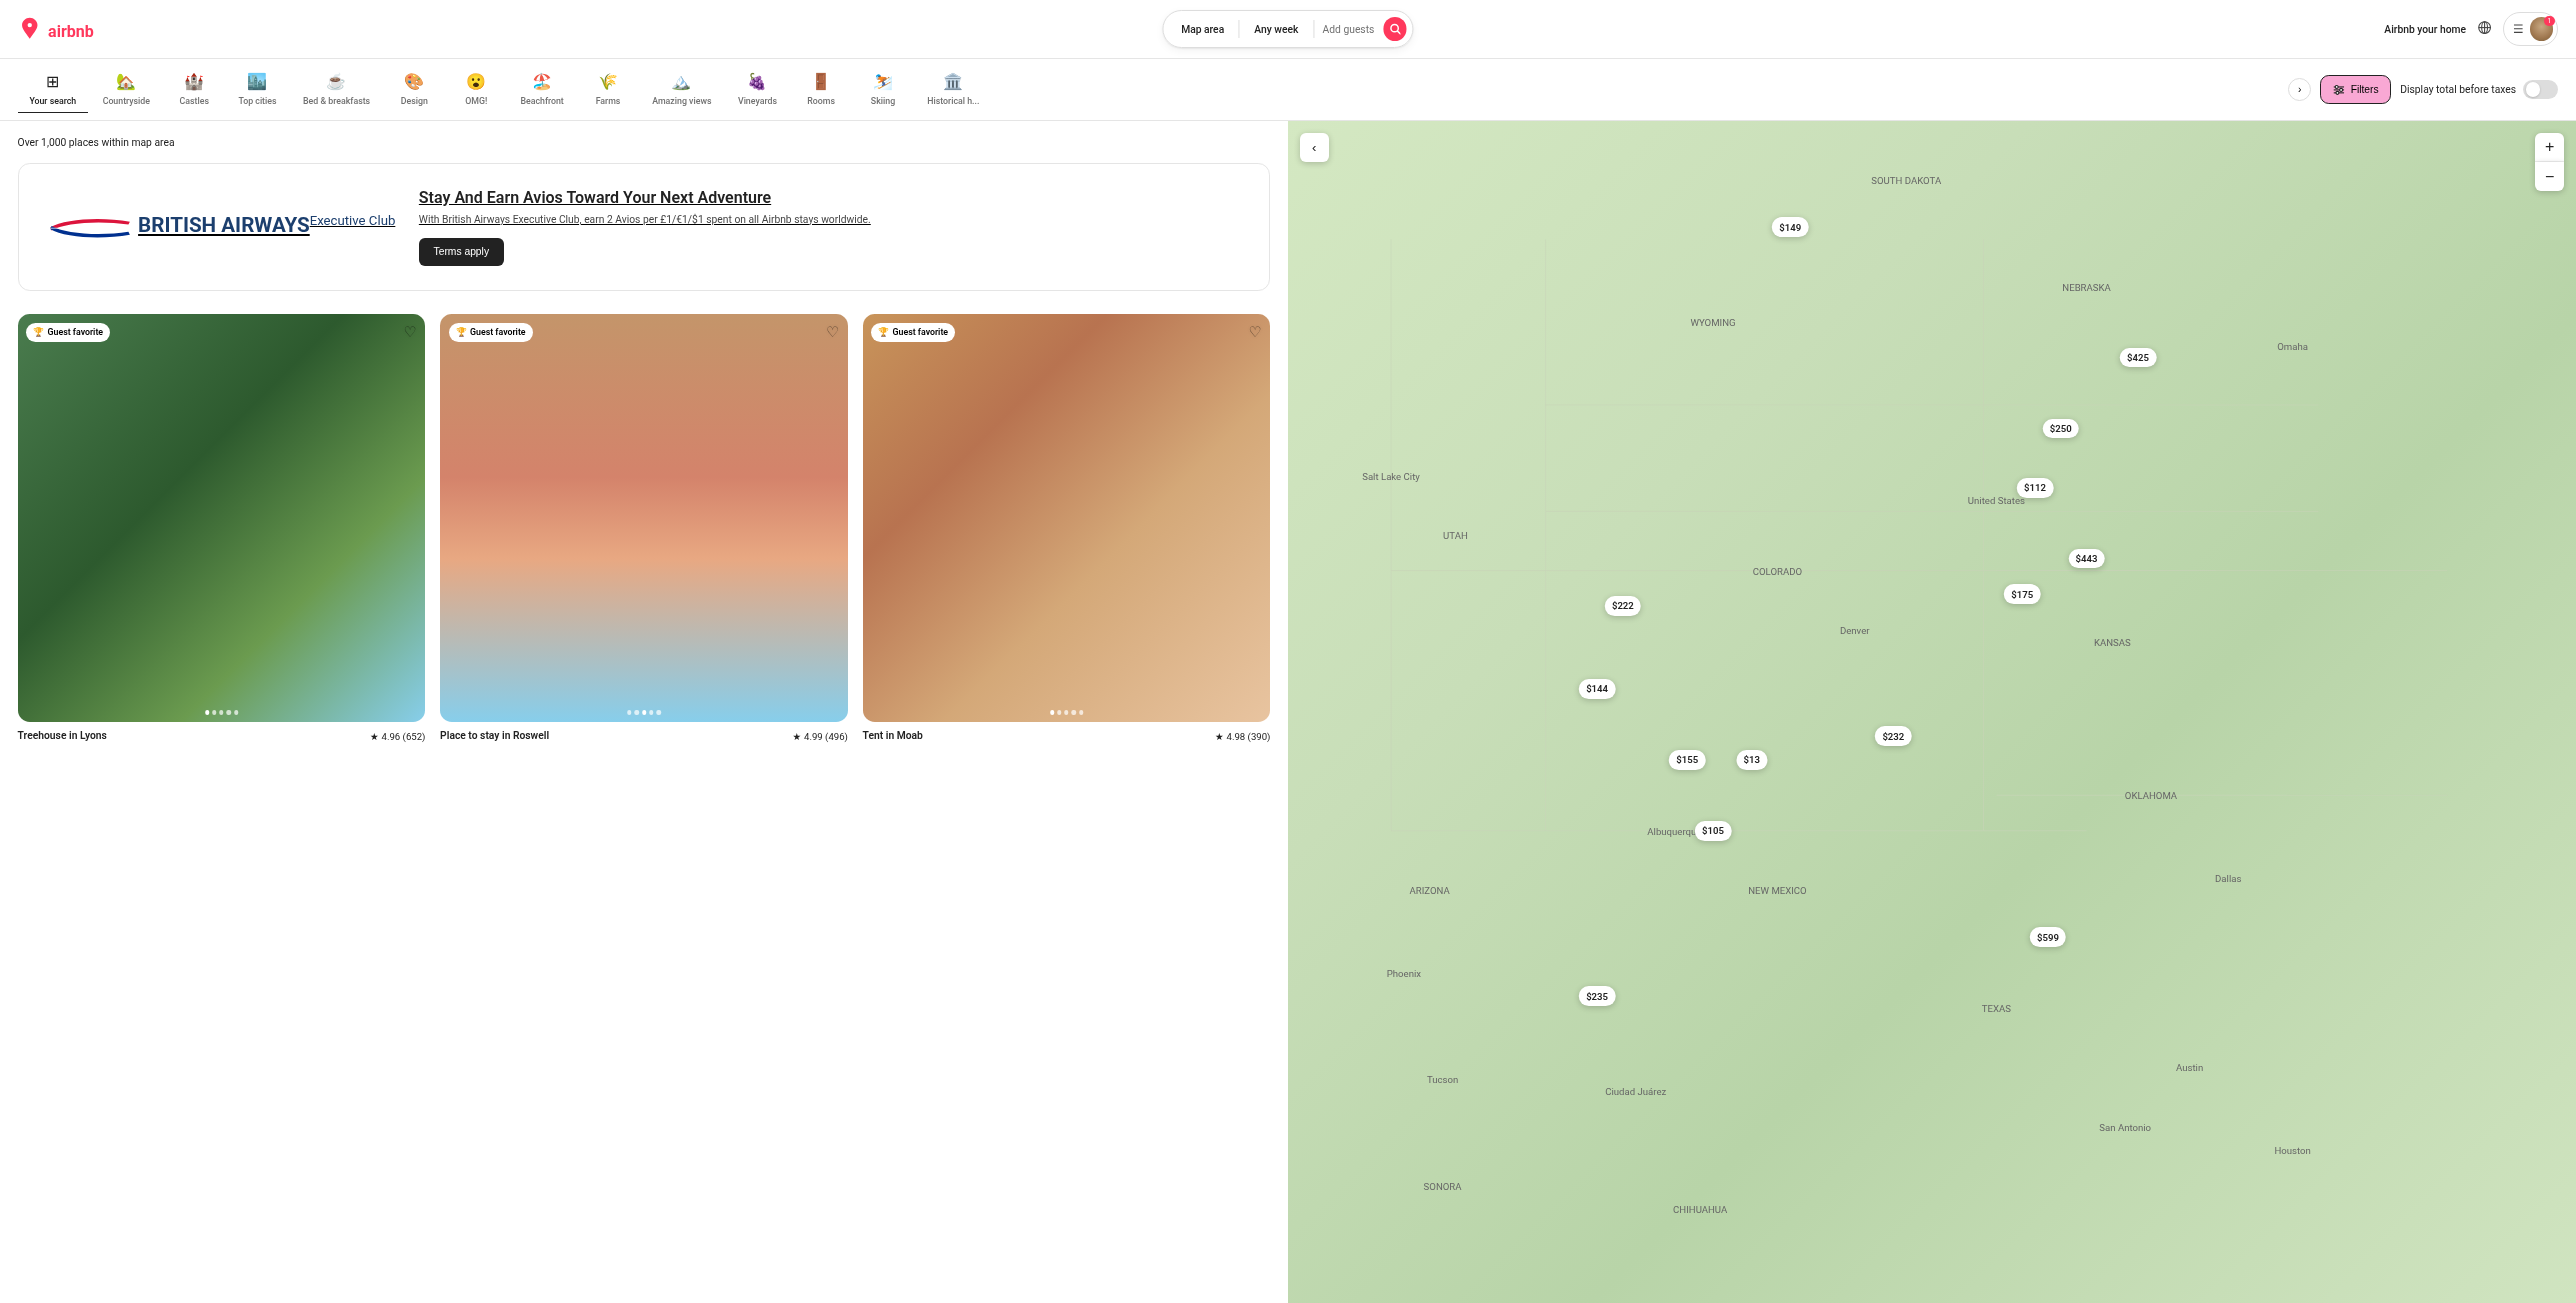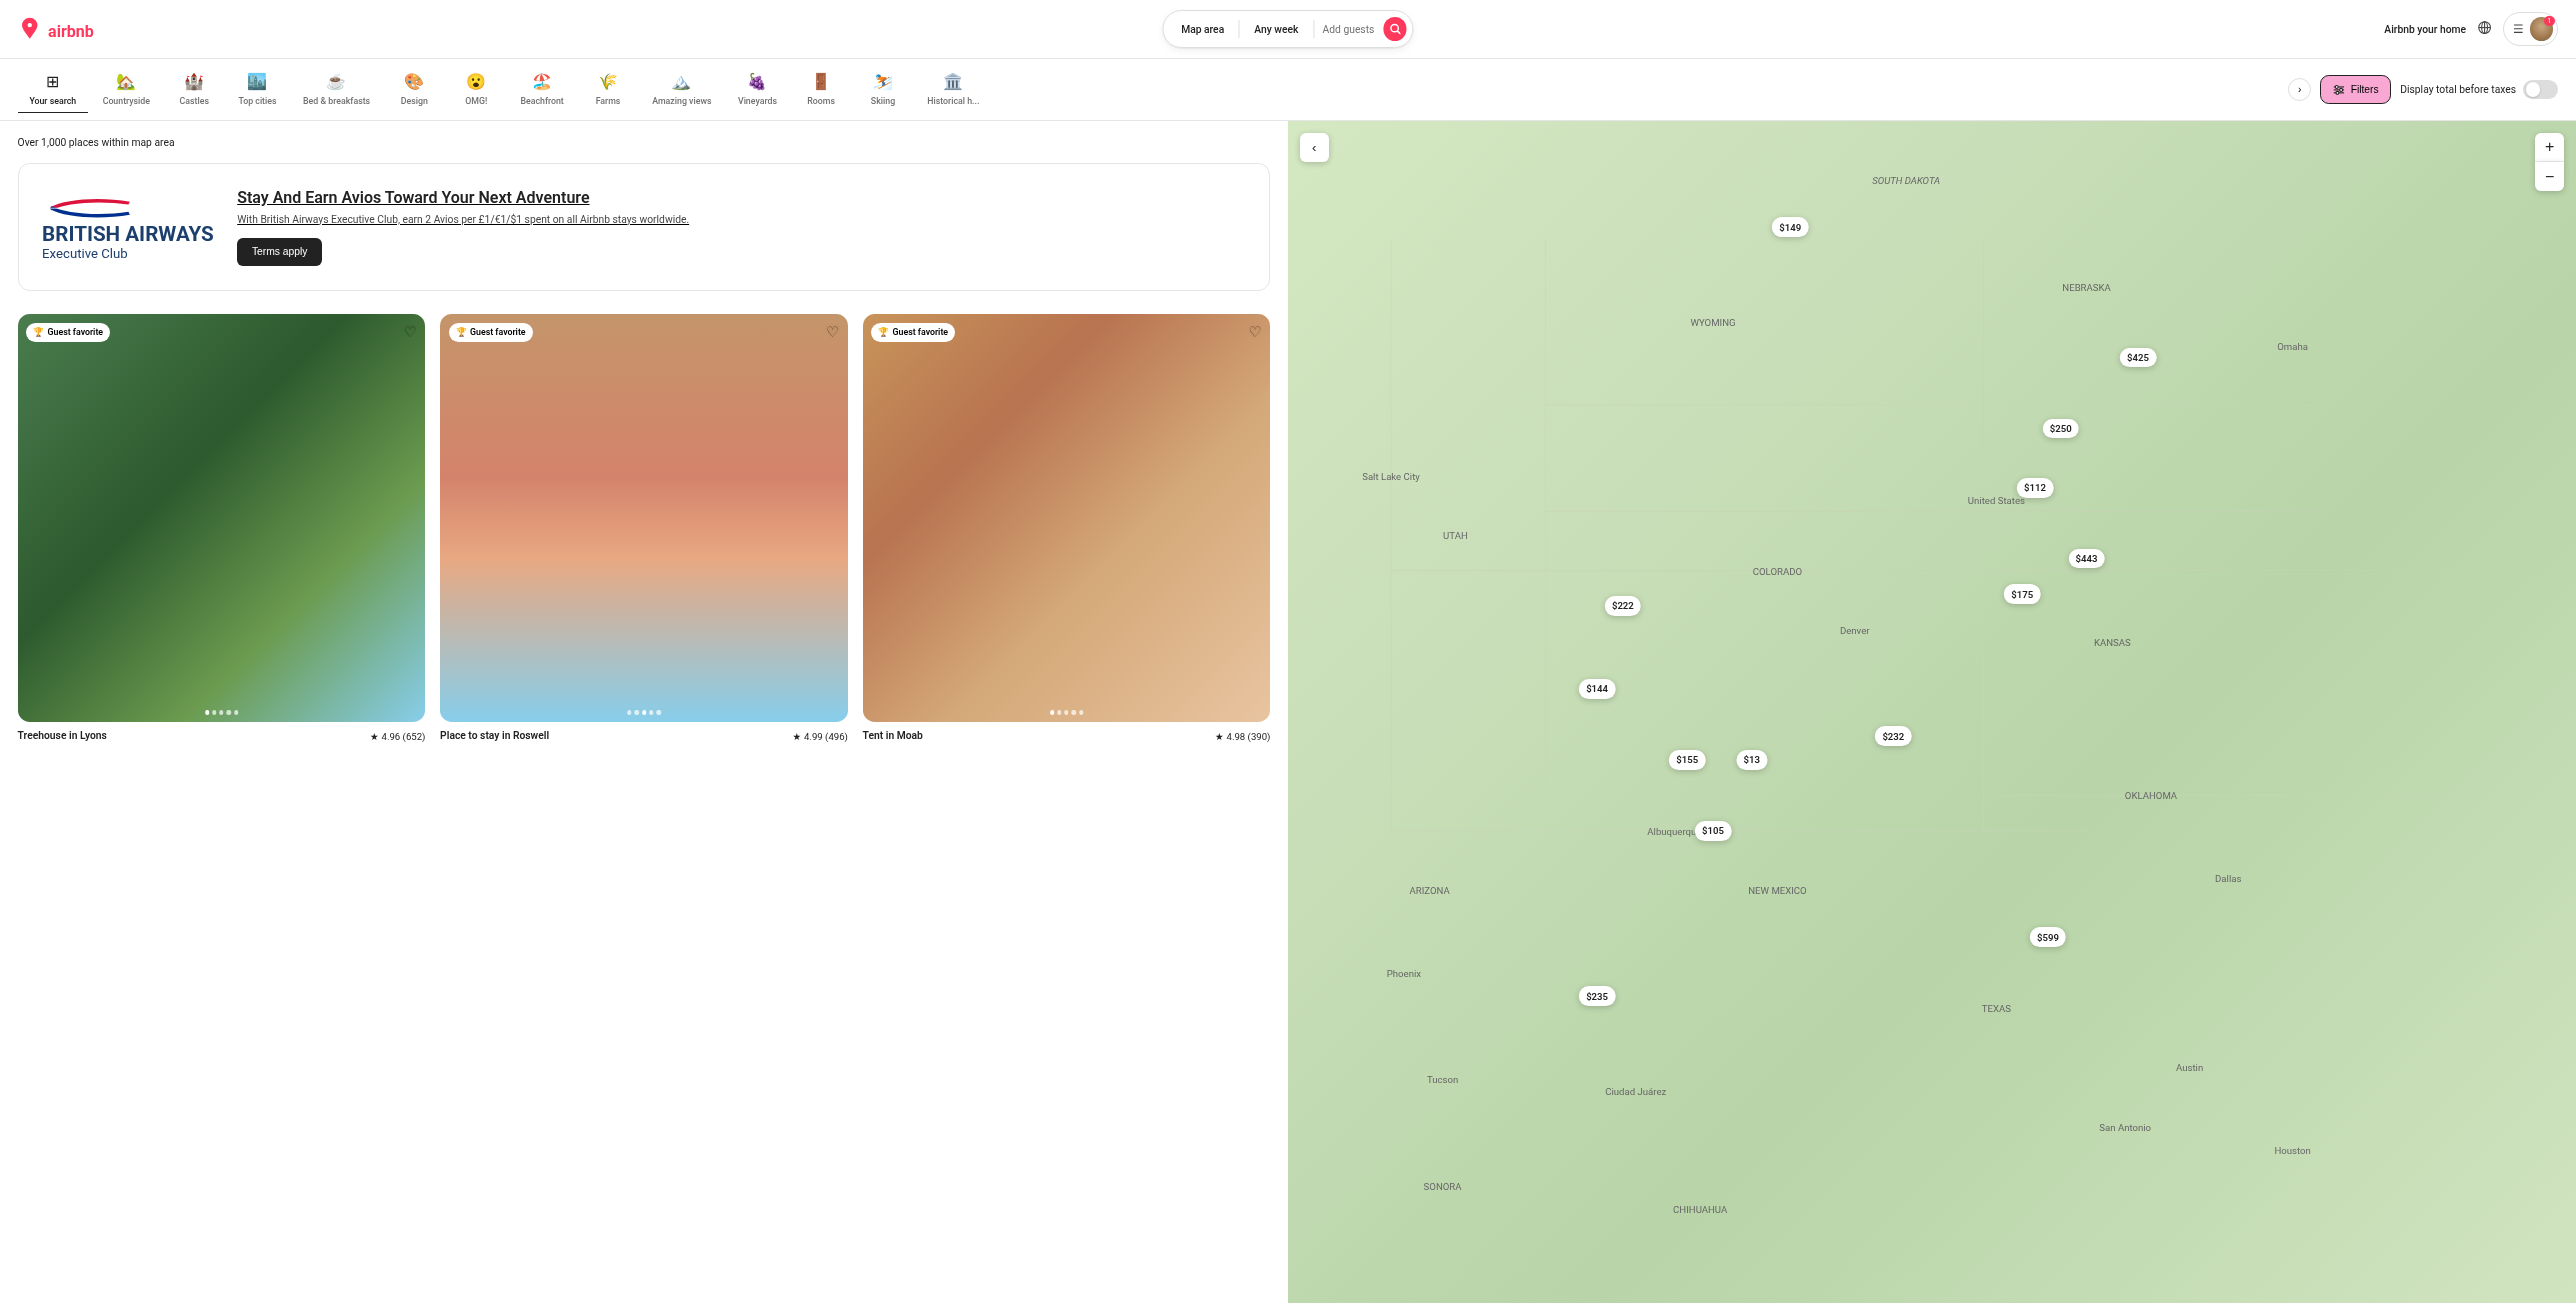--- a/index.html
+++ b/index.html
@@ -572,21 +572,21 @@
   </div>
 </nav>
 
 <div class="main-layout">
 
   <div class="left-panel">
     <p class="result-count">Over 1,000 places within map area</p>
 
     <div class="promo-banner">
       <div class="ba-logo">
-        <div style="display:flex; flex-direction:column; align-items:flex-start;">
+        <div style="display:flex; align-items:flex-start;text-decoration:underline;">
           <div style="display:flex; align-items:center; gap:2.9px;">
             <svg width="96" height="29" viewBox="0 0 130 40" xmlns="http://www.w3.org/2000/svg">
 
               <path d="M10 20 C30 8, 80 5, 120 12 L118 16 C80 10, 30 13, 12 24 Z" fill="#DC143C"></path>
               <path d="M10 22 C30 34, 80 37, 120 30 L118 26 C80 32, 30 29, 12 18 Z" fill="#00308F"></path>
               <line x1="10" y1="21" x2="120" y2="21" stroke="white" stroke-width="1"></line>
             </svg>
           </div>
           <div class="ba-logo-text">BRITISH AIRWAYS</div>
           <div class="ba-logo-sub">Executive Club</div>
@@ -710,21 +710,21 @@
       </svg>
 
       <button class="map-control map-collapse-btn" id="map-collapse">
         ‹
       </button>
 
       <button class="map-control map-zoom-in" id="map-zoom-in" style="top:11.8px; right:11.8px; border-bottom: 0.7px solid #eee; border-radius: 5.9px 5.9px 0 0; font-weight: 300; font-size: 16px;">+</button>
       <button class="map-control map-zoom-out" id="map-zoom-out" style="top:41px; right:11.8px; border-radius: 0 0 5.9px 5.9px; font-weight: 300; font-size: 16px;">−</button>
 
       <div id="map-labels">
-          <div class="map-state-label" style="left: 48%; top: 5%; transform: translate(-50%, -50%); font-style: italic;">SOUTH DAKOTA</div>
+          <div class="map-state-label" style="left: 48%; top: 5%; transform: translate(-50%, -50%);">SOUTH DAKOTA</div>
           <div class="map-state-label" style="left: 33%; top: 17%; transform: translate(-50%, -50%);">WYOMING</div>
           <div class="map-state-label" style="left: 62%; top: 14%; transform: translate(-50%, -50%);">NEBRASKA</div>
           <div class="map-state-label" style="left: 78%; top: 19%; transform: translate(-50%, -50%);">Omaha</div>
           <div class="map-state-label" style="left: 13%; top: 35%; transform: translate(-50%, -50%);">UTAH</div>
           <div class="map-state-label" style="left: 64%; top: 44%; transform: translate(-50%, -50%);">KANSAS</div>
           <div class="map-state-label" style="left: 38%; top: 38%; transform: translate(-50%, -50%);">COLORADO</div>
           <div class="map-state-label" style="left: 55%; top: 32%; transform: translate(-50%, -50%);">United States</div>
           <div class="map-state-label" style="left: 8%; top: 30%; transform: translate(-50%, -50%);">Salt Lake City</div>
           <div class="map-state-label" style="left: 44%; top: 43%; transform: translate(-50%, -50%);">Denver</div>
           <div class="map-state-label" style="left: 11%; top: 65%; transform: translate(-50%, -50%);">ARIZONA</div>

